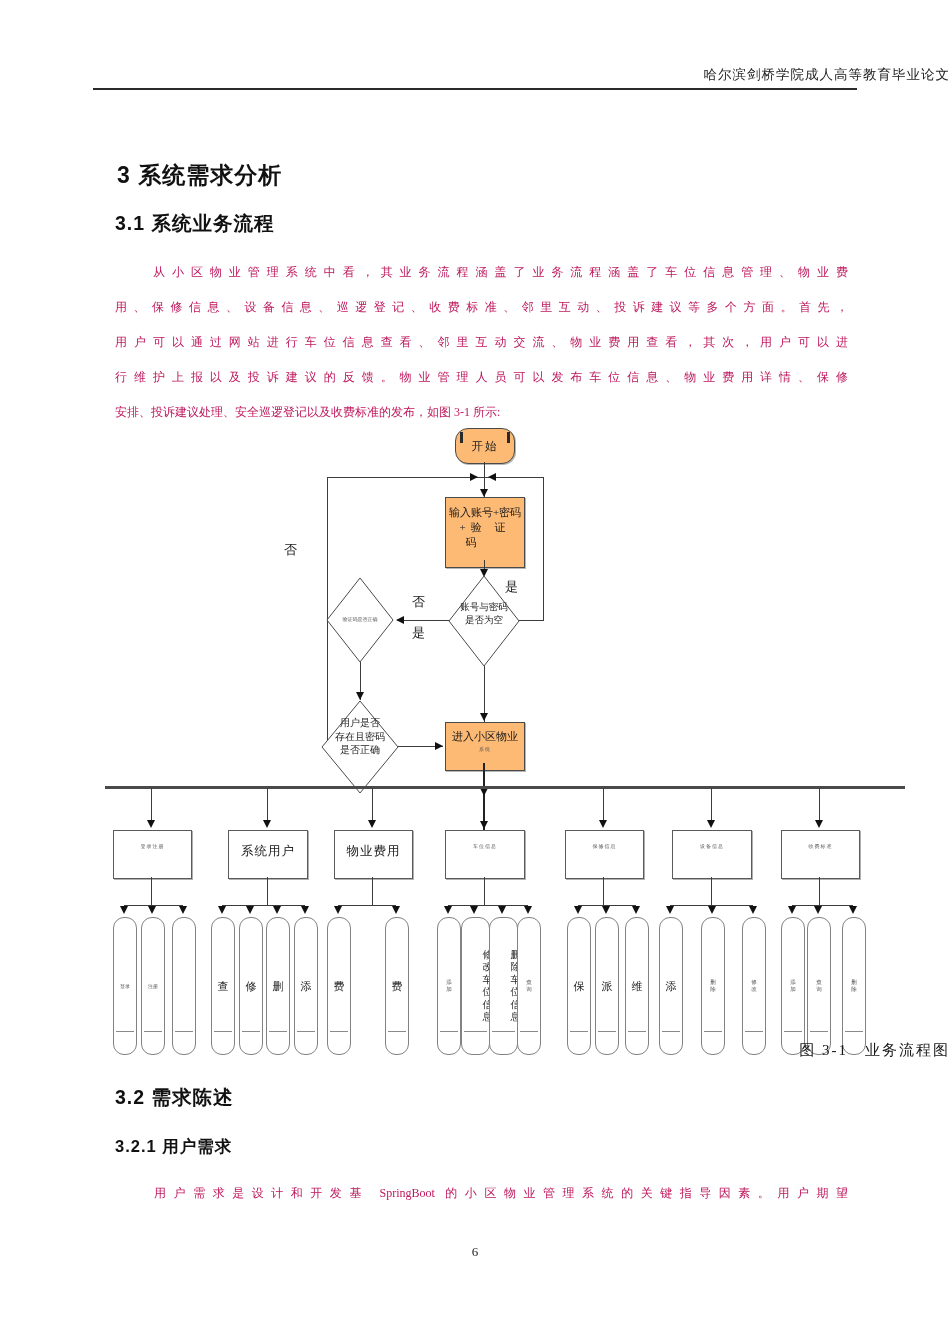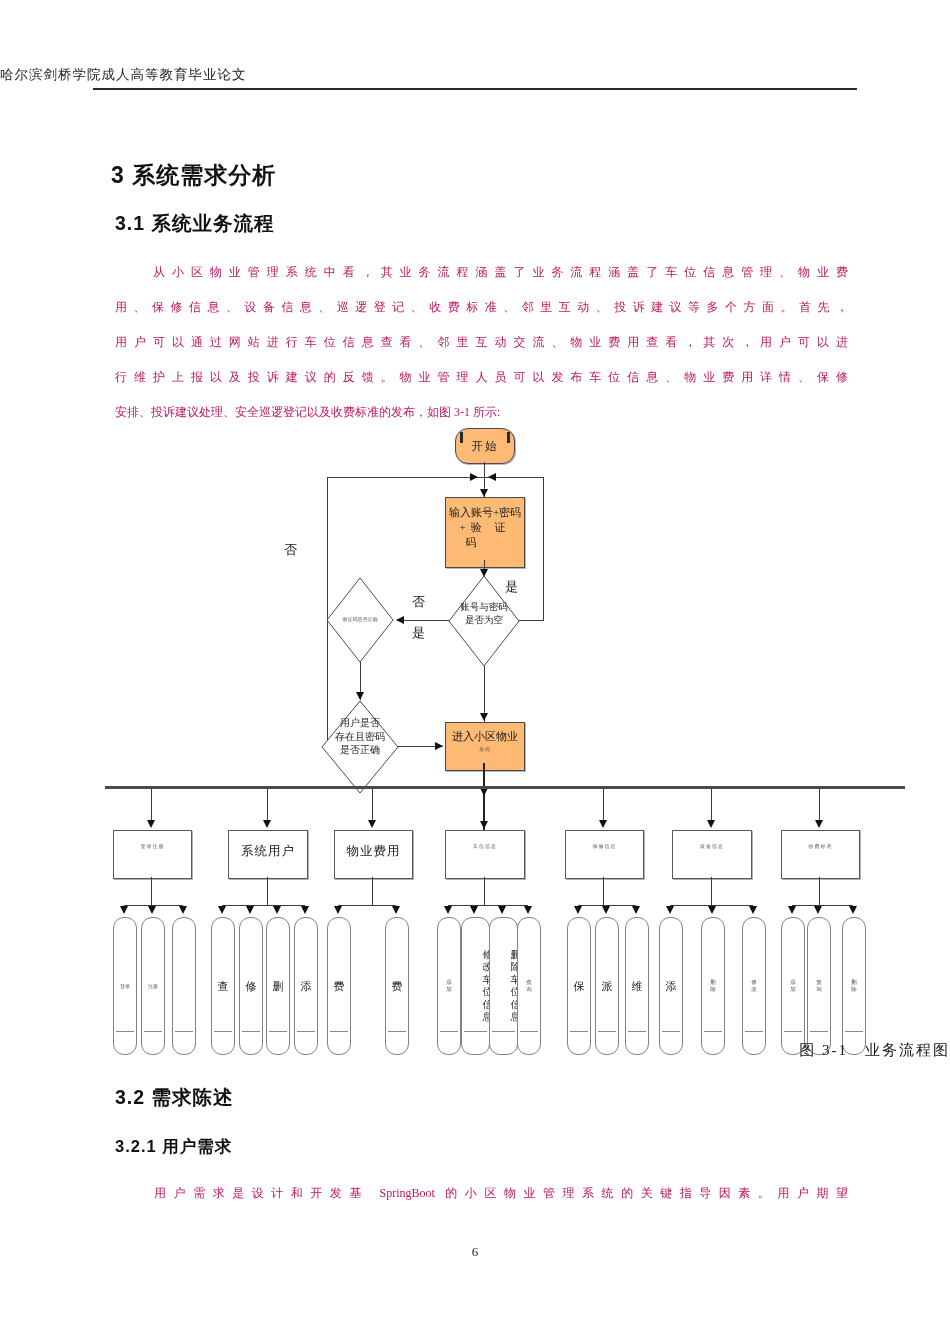--- a/index.html
+++ b/index.html
@@ -1,20 +1,20 @@
 <!DOCTYPE html>
 <html><head>
 <meta charset="utf-8">
 <style>
   html,body{margin:0;padding:0;background:#e8e8e8;}
   .page{position:relative;width:950px;height:1344px;margin:0 auto;background:#fff;
         font-family:"Liberation Serif","DejaVu Serif",serif;color:#1a1a1a;overflow:hidden;}
-  .hdr{position:absolute;left:0;right:0;top:66px;text-align:left;font-size:13.5px;color:#222;letter-spacing:1px;}
+  .hdr{position:absolute;left:0;right:0;top:66px;text-align:right;font-size:13.5px;color:#222;letter-spacing:1px;}
   .hdr-rule{position:absolute;left:93px;top:88px;width:764px;height:2px;background:#2a2a2a;}
-  .h1{position:absolute;left:111px;top:160px;font-family:"Liberation Sans","DejaVu Sans",sans-serif;
+  .h1{position:absolute;left:117px;top:160px;font-family:"Liberation Sans","DejaVu Sans",sans-serif;
       font-weight:700;font-size:23px;letter-spacing:1px;color:#111;text-align:right;}
   .h2{position:absolute;left:115px;font-family:"Liberation Sans","DejaVu Sans",sans-serif;
       font-weight:700;font-size:19.5px;letter-spacing:1px;color:#111;}
   .h3{position:absolute;left:115px;font-family:"Liberation Sans","DejaVu Sans",sans-serif;
       font-weight:700;font-size:16.5px;letter-spacing:1px;color:#111;}
   .para{position:absolute;left:115px;width:733px;font-size:12px;color:#be185d;}
   .pline{line-height:35px;text-align:justify;text-align-last:justify;white-space:normal;}
   .pline.last{text-align-last:left;}
   .caption{position:absolute;left:0;right:0;top:1041px;text-align:right;font-size:15px;color:#161616;letter-spacing:2px;}
   .pagenum{position:absolute;left:0;right:0;top:1244px;text-align:center;font-size:13px;color:#222;}

